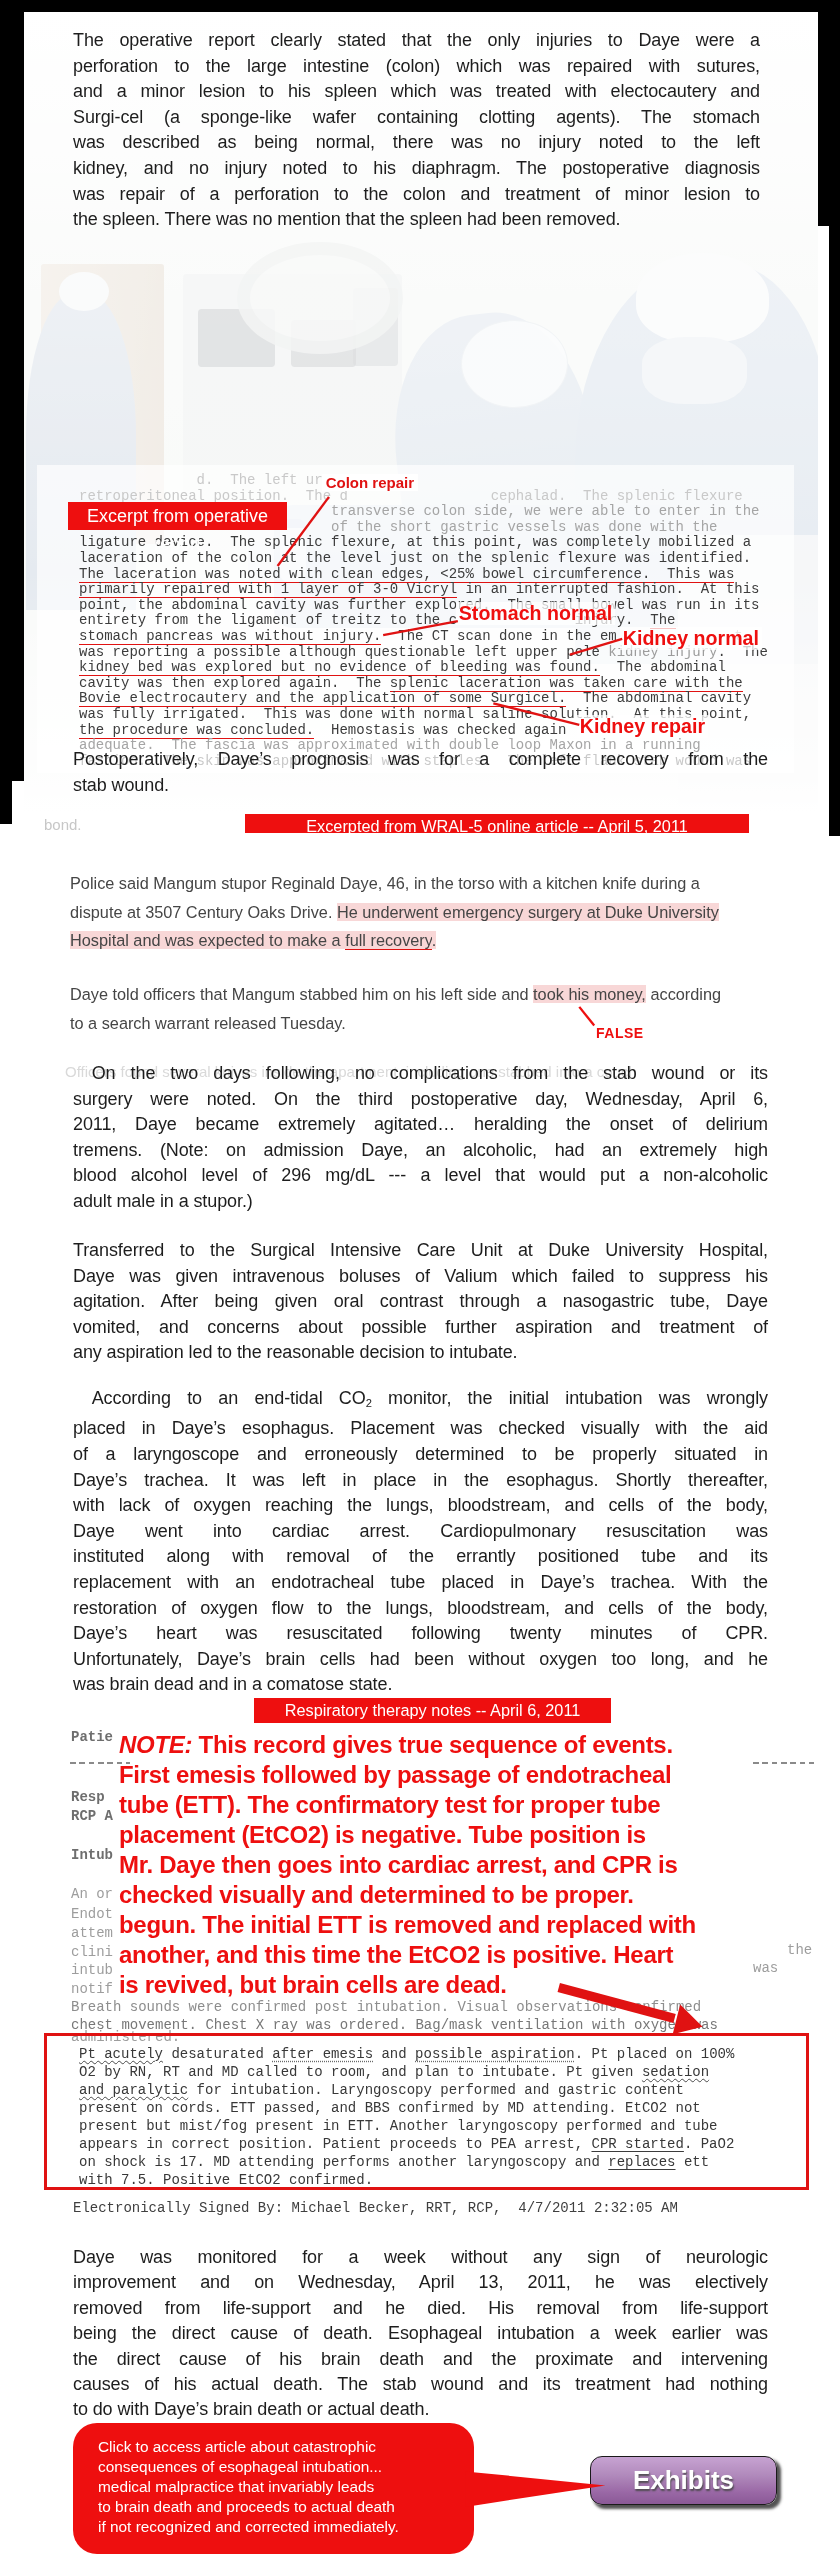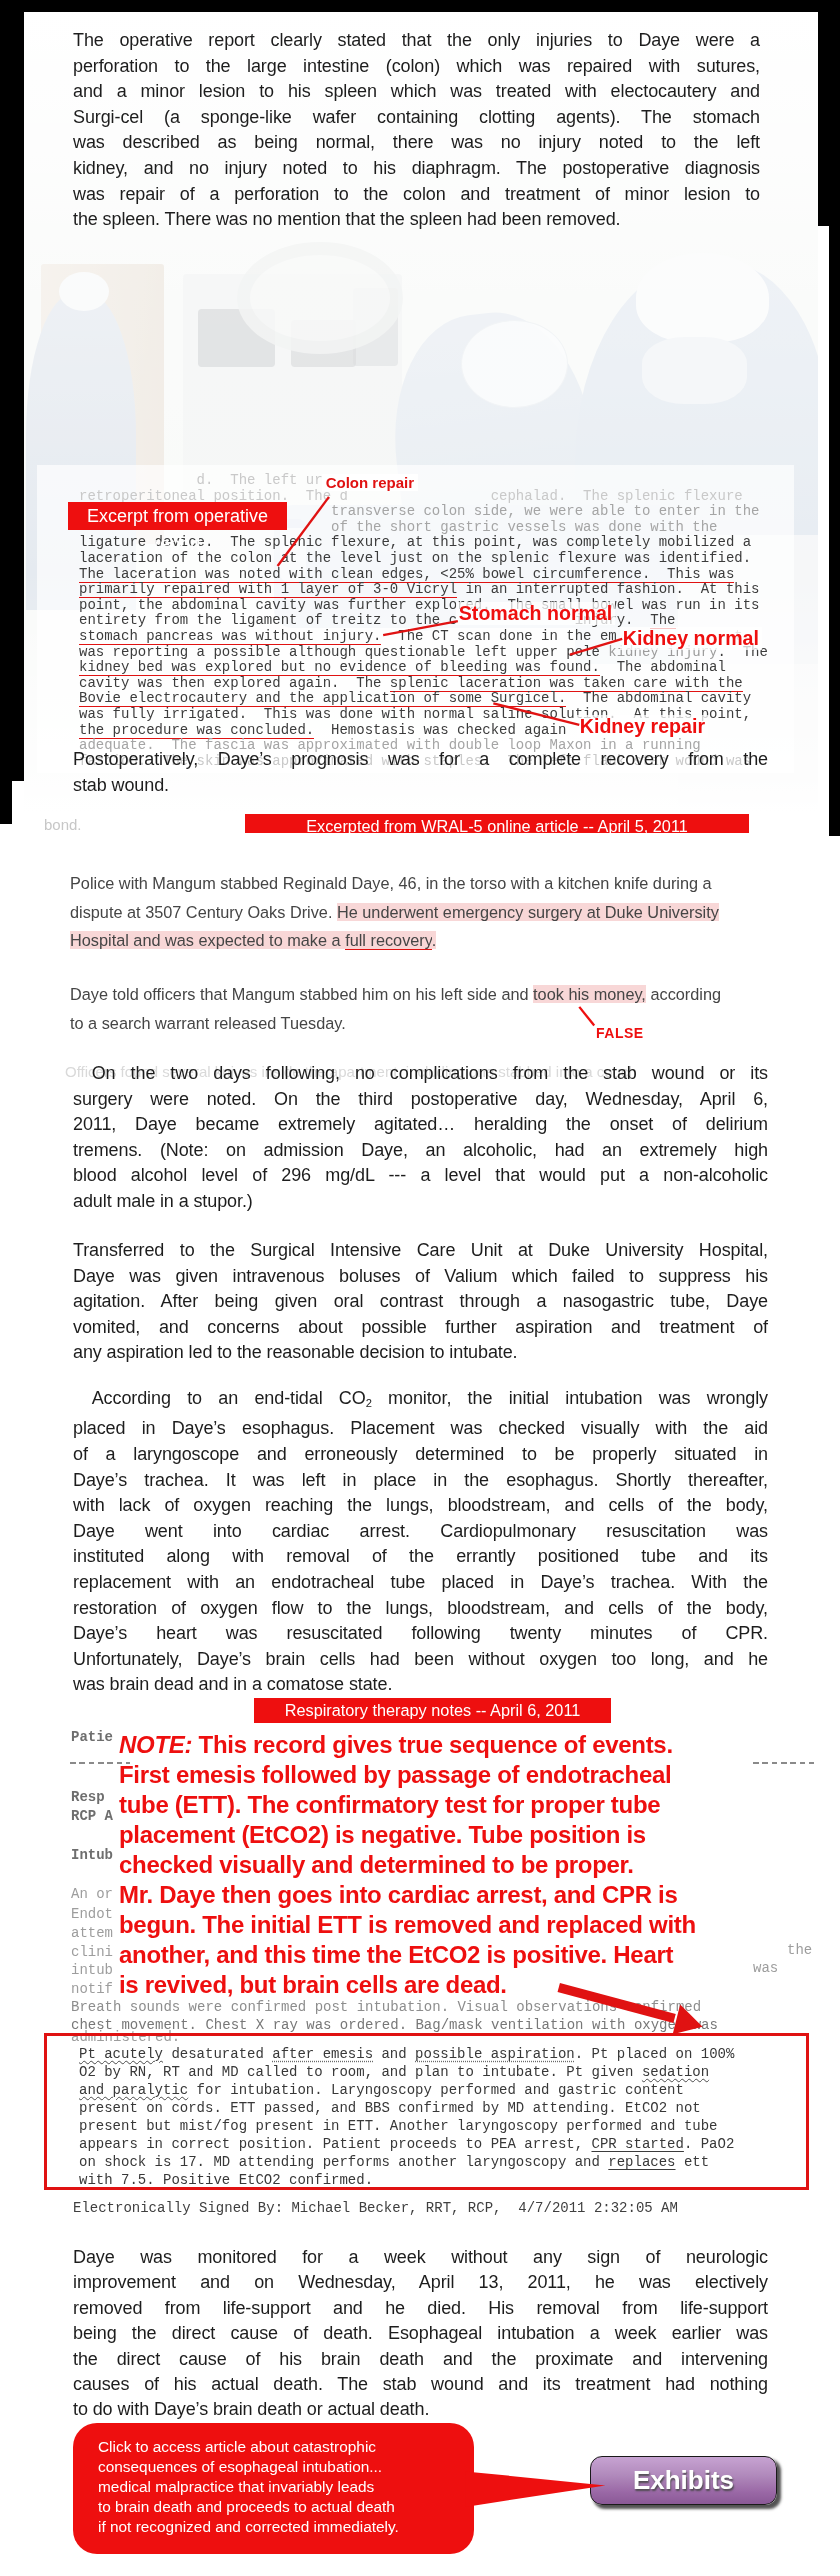--- a/index.html
+++ b/index.html
@@ -128,21 +128,21 @@
   <div class="abs narr" style="left:73px;top:747px;width:695px;z-index:20;">
       <div class="ln j"><span>Postoperatively, Daye’s prognosis was for a complete recovery from the</span></div>
       <div class="ln l"><span>stab wound.</span></div>
     </div>
 
   <div class="abs ghost" style="left:44px;top:816px;color:#c7c7c7;z-index:11;">bond.</div>
 
   <div class="abs banner" style="left:245px;top:814px;width:504px;height:19px;z-index:20;">Excerpted from WRAL-5 online article -- April 5, 2011</div>
 
   <div class="abs police" style="left:70px;top:869px;width:719px;z-index:20;">
-      <div class="ln"><span>Police with Mangum stabbed Reginald Daye, 46, in the torso with a kitchen knife during a</span></div>
+      <div class="ln"><span>Police said Mangum stupor Reginald Daye, 46, in the torso with a kitchen knife during a</span></div>
       <div class="ln"><span>dispute at 3507 Century Oaks Drive. </span><span class="hl">He underwent emergency surgery at Duke University</span></div>
       <div class="ln"><span class="hl">Hospital and was expected to make a </span><span class="hl rul">full recovery</span><span class="hl">.</span></div>
     </div>
   <div class="abs police" style="left:70px;top:980px;width:719px;z-index:20;">
       <div class="ln"><span>Daye told officers that Mangum stabbed him on his left side and </span><span class="hl">took his money,</span><span> according</span></div>
       <div class="ln"><span>to a search warrant released Tuesday.</span></div>
     </div>
   <div class="abs falselbl" style="left:596px;top:1025px;z-index:21;">FALSE</div>
   <div class="abs ghost" style="left:65px;top:1063px;z-index:5;">Officers found several knives inside the apartment, including one stabbed into a couch</div>
 
@@ -194,22 +194,22 @@
   <div class="abs frag fragl" style="left:753px;top:1960px;z-index:14;">was</div>
   <div class="abs frag" style="left:71px;top:1999px;color:#8d8d8d;z-index:14;">Breath sounds were confirmed post intubation. Visual observations confirmed</div>
   <div class="abs frag" style="left:71px;top:2017px;color:#777;z-index:14;">chest movement. Chest X ray was ordered. Bag/mask ventilation with oxygen was</div>
   <div class="abs frag fragl" style="left:71px;top:2029px;z-index:14;">administered.</div>
 
   <div class="abs note" style="left:119px;top:1730px;width:672px;z-index:23;">
       <div class="ln"><span class="it">NOTE:</span><span>  This record gives true sequence of events.</span></div>
       <div class="ln"><span>First emesis followed by passage of endotracheal</span></div>
       <div class="ln"><span>tube (ETT).  The confirmatory test for proper tube</span></div>
       <div class="ln"><span>placement (EtCO2) is negative.  Tube position is</span></div>
+      <div class="ln"><span>Mr. Daye then goes into cardiac arrest, and CPR is</span></div>
       <div class="ln"><span>checked visually and determined to be proper.</span></div>
-      <div class="ln"><span>Mr. Daye then goes into cardiac arrest, and CPR is</span></div>
       <div class="ln"><span>begun.  The initial ETT is removed and replaced with</span></div>
       <div class="ln"><span>another, and this time the EtCO2 is positive.  Heart</span></div>
       <div class="ln"><span>is revived, but brain cells are dead.</span></div>
     </div>
 
   <div id="redbox" class="abs" style="left:44px;top:2033px;width:759px;height:151px;z-index:16;"></div>
   <div class="abs rbx" style="left:79px;top:2045px;width:710px;z-index:17;"><div class="ln"><span class="sq">Pt acutely</span><span> desaturated </span><span class="sq2">after emesis</span><span> and </span><span class="sq2">possible aspiration</span><span>. Pt placed on 100%</span></div><div class="ln"><span>O2 by RN, RT and MD called to room, and plan to intubate. Pt given </span><span class="sq">sedation</span></div><div class="ln"><span class="sq">and paralytic</span><span> for intubation. Laryngoscopy performed and gastric content</span></div><div class="ln"><span>present on cords. ETT passed, and BBS confirmed by MD attending. EtCO2 not</span></div><div class="ln"><span>present but mist/fog present in ETT. Another laryngoscopy performed and tube</span></div><div class="ln"><span>appears in correct position. Patient proceeds to PEA arrest, </span><span class="ul">CPR started</span><span>. PaO2</span></div><div class="ln"><span>on shock is 17. MD attending performs another laryngoscopy and </span><span class="ul">replaces</span><span> ett</span></div><div class="ln"><span>with 7.5. Positive EtCO2 confirmed.</span></div></div>
   <div class="abs frag" style="left:73px;top:2200px;color:#3f3f3f;z-index:17;">Electronically Signed By: Michael Becker, RRT, RCP,  4/7/2011 2:32:05 AM</div>
 
   <div class="abs narr" style="left:73px;top:2245px;width:695px;line-height:25.4px;z-index:20;">

